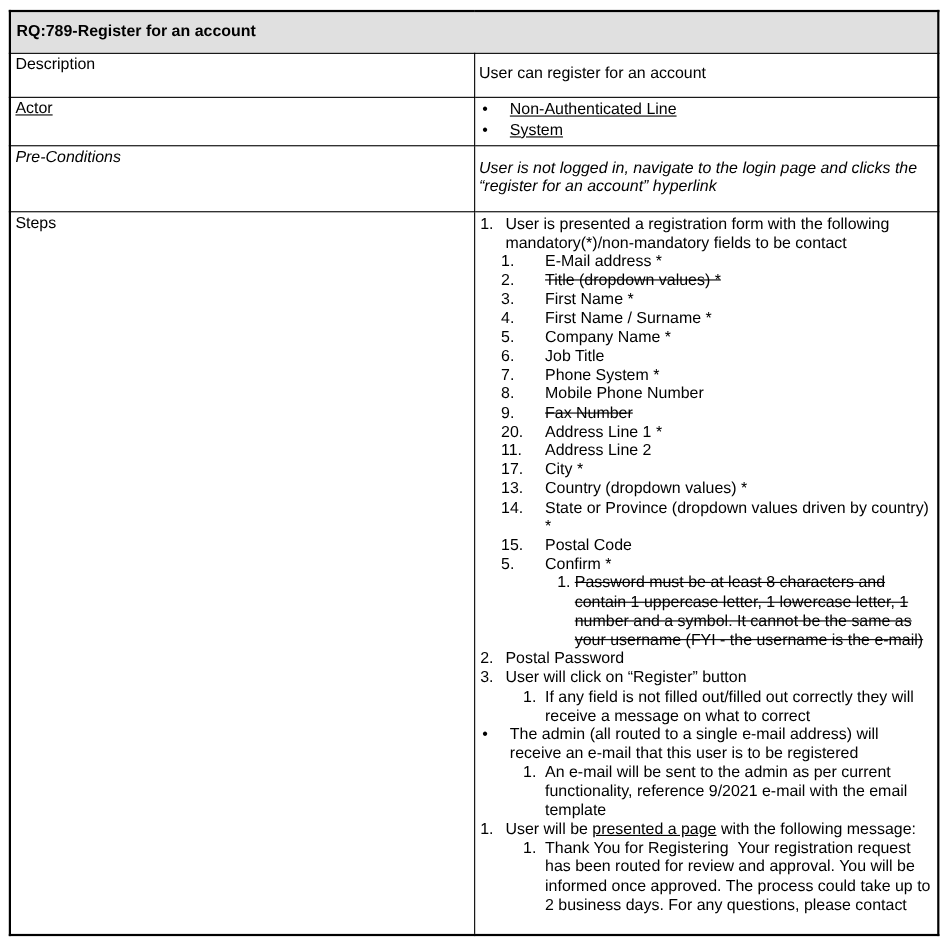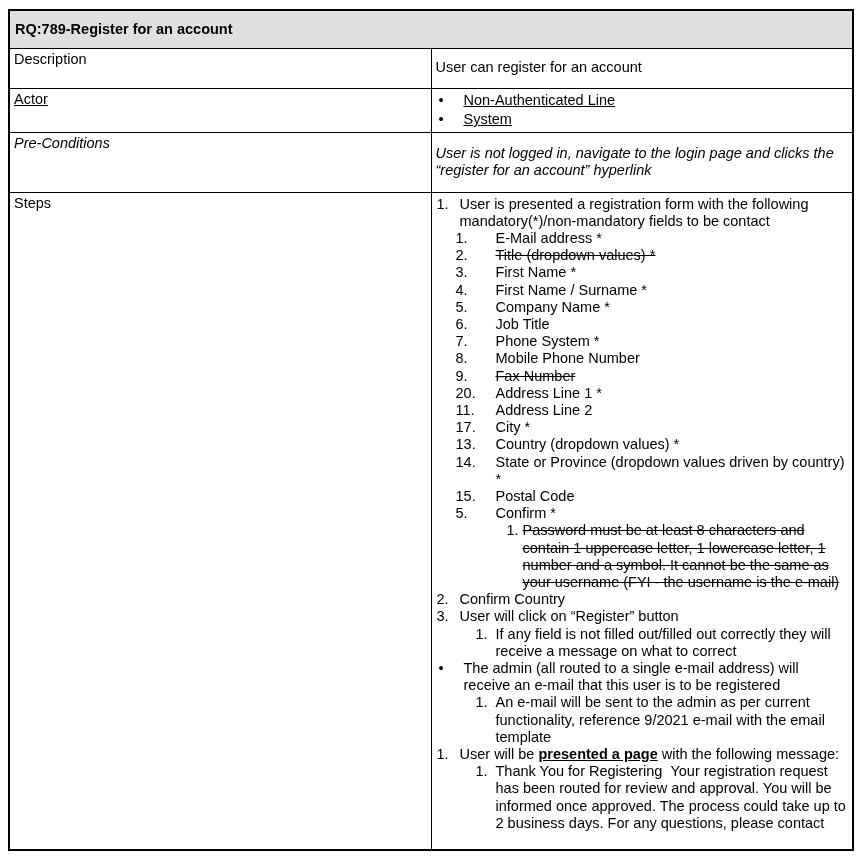--- a/index.html
+++ b/index.html
@@ -44,21 +44,21 @@
   
   .li { position: relative; line-height: 17.2px; }
   .marker { position: absolute; top: 0; }
   .l0     { padding-left: 24px; }  .l0     > .marker { left: 1px;  }
   .l1a    { padding-left: 60px; }  .l1a    > .marker { left: 20px; }
   .l1b    { padding-left: 60px; }  .l1b    > .marker { left: 40px; }
   .l2     { padding-left: 87px; }  .l2     > .marker { left: 71px; }
   .bullet { padding-left: 28px; }  .bullet > .marker { left: 3px;  }
   .actor-cell .li { line-height: 19.5px; }
   .strike { text-decoration: line-through; }
-  .underline { text-decoration: underline; font-weight: bold; }
+  .underline { text-decoration: underline; }
 </style>
 </head>
 <body>
 
 <table class="doc-table">
   <colgroup>
     <col style="width:422px">
     <col style="width:422px">
   </colgroup>
   <tbody>
@@ -109,21 +109,21 @@
             <div class="li l1a"><span class="marker">8.</span><span class="txt"><span>Mobile Phone Number</span></span></div>
             <div class="li l1a"><span class="marker">9.</span><span class="txt strike"><span>Fax Number</span></span></div>
             <div class="li l1a"><span class="marker">20.</span><span class="txt"><span>Address Line 1 *</span></span></div>
             <div class="li l1a"><span class="marker">11.</span><span class="txt"><span>Address Line 2</span></span></div>
             <div class="li l1a"><span class="marker">17.</span><span class="txt"><span>City *</span></span></div>
             <div class="li l1a"><span class="marker">13.</span><span class="txt"><span>Country (dropdown values) *</span></span></div>
             <div class="li l1a"><span class="marker">14.</span><span class="txt"><span>State or Province (dropdown values driven by country) *</span></span></div>
             <div class="li l1a"><span class="marker">15.</span><span class="txt"><span>Postal Code</span></span></div>
             <div class="li l1a"><span class="marker">5.</span><span class="txt"><span>Confirm *</span></span></div>
             <div class="li l2"><span class="marker">1.</span><span class="txt strike"><span>Password must be at least 8 characters and contain 1 uppercase letter, 1 lowercase letter, 1 number and a symbol. It cannot be the same as your username (FYI - the username is the e-mail)</span></span></div>
-            <div class="li l0"><span class="marker">2.</span><span class="txt"><span>Confirm Country</span></span></div>
+            <div class="li l0"><span class="marker">2.</span><span class="txt"><span>Postal Password</span></span></div>
             <div class="li l0"><span class="marker">3.</span><span class="txt"><span>User will click on “Register” button</span></span></div>
             <div class="li l1b"><span class="marker">1.</span><span class="txt"><span>If any field is not filled out/filled out correctly they will receive a message on what to correct</span></span></div>
             <div class="li bullet"><span class="marker">•</span><span class="txt"><span>The admin (all routed to a single e-mail address) will receive an e-mail that this user is to be registered</span></span></div>
             <div class="li l1b"><span class="marker">1.</span><span class="txt"><span>An e-mail will be sent to the admin as per current functionality, reference 9/2021 e-mail with the email template</span></span></div>
             <div class="li l0"><span class="marker">1.</span><span class="txt"><span>User will be </span><span class="underline">presented a page</span><span> with the following message:</span></span></div>
             <div class="li l1b"><span class="marker">1.</span><span class="txt"><span>Thank You for Registering &nbsp;Your registration request has been routed for review and approval. You will be informed once approved. The process could take up to 2 business days. For any questions, please contact</span></span></div>
           </div>
       </td>
     </tr>
   </tbody>

